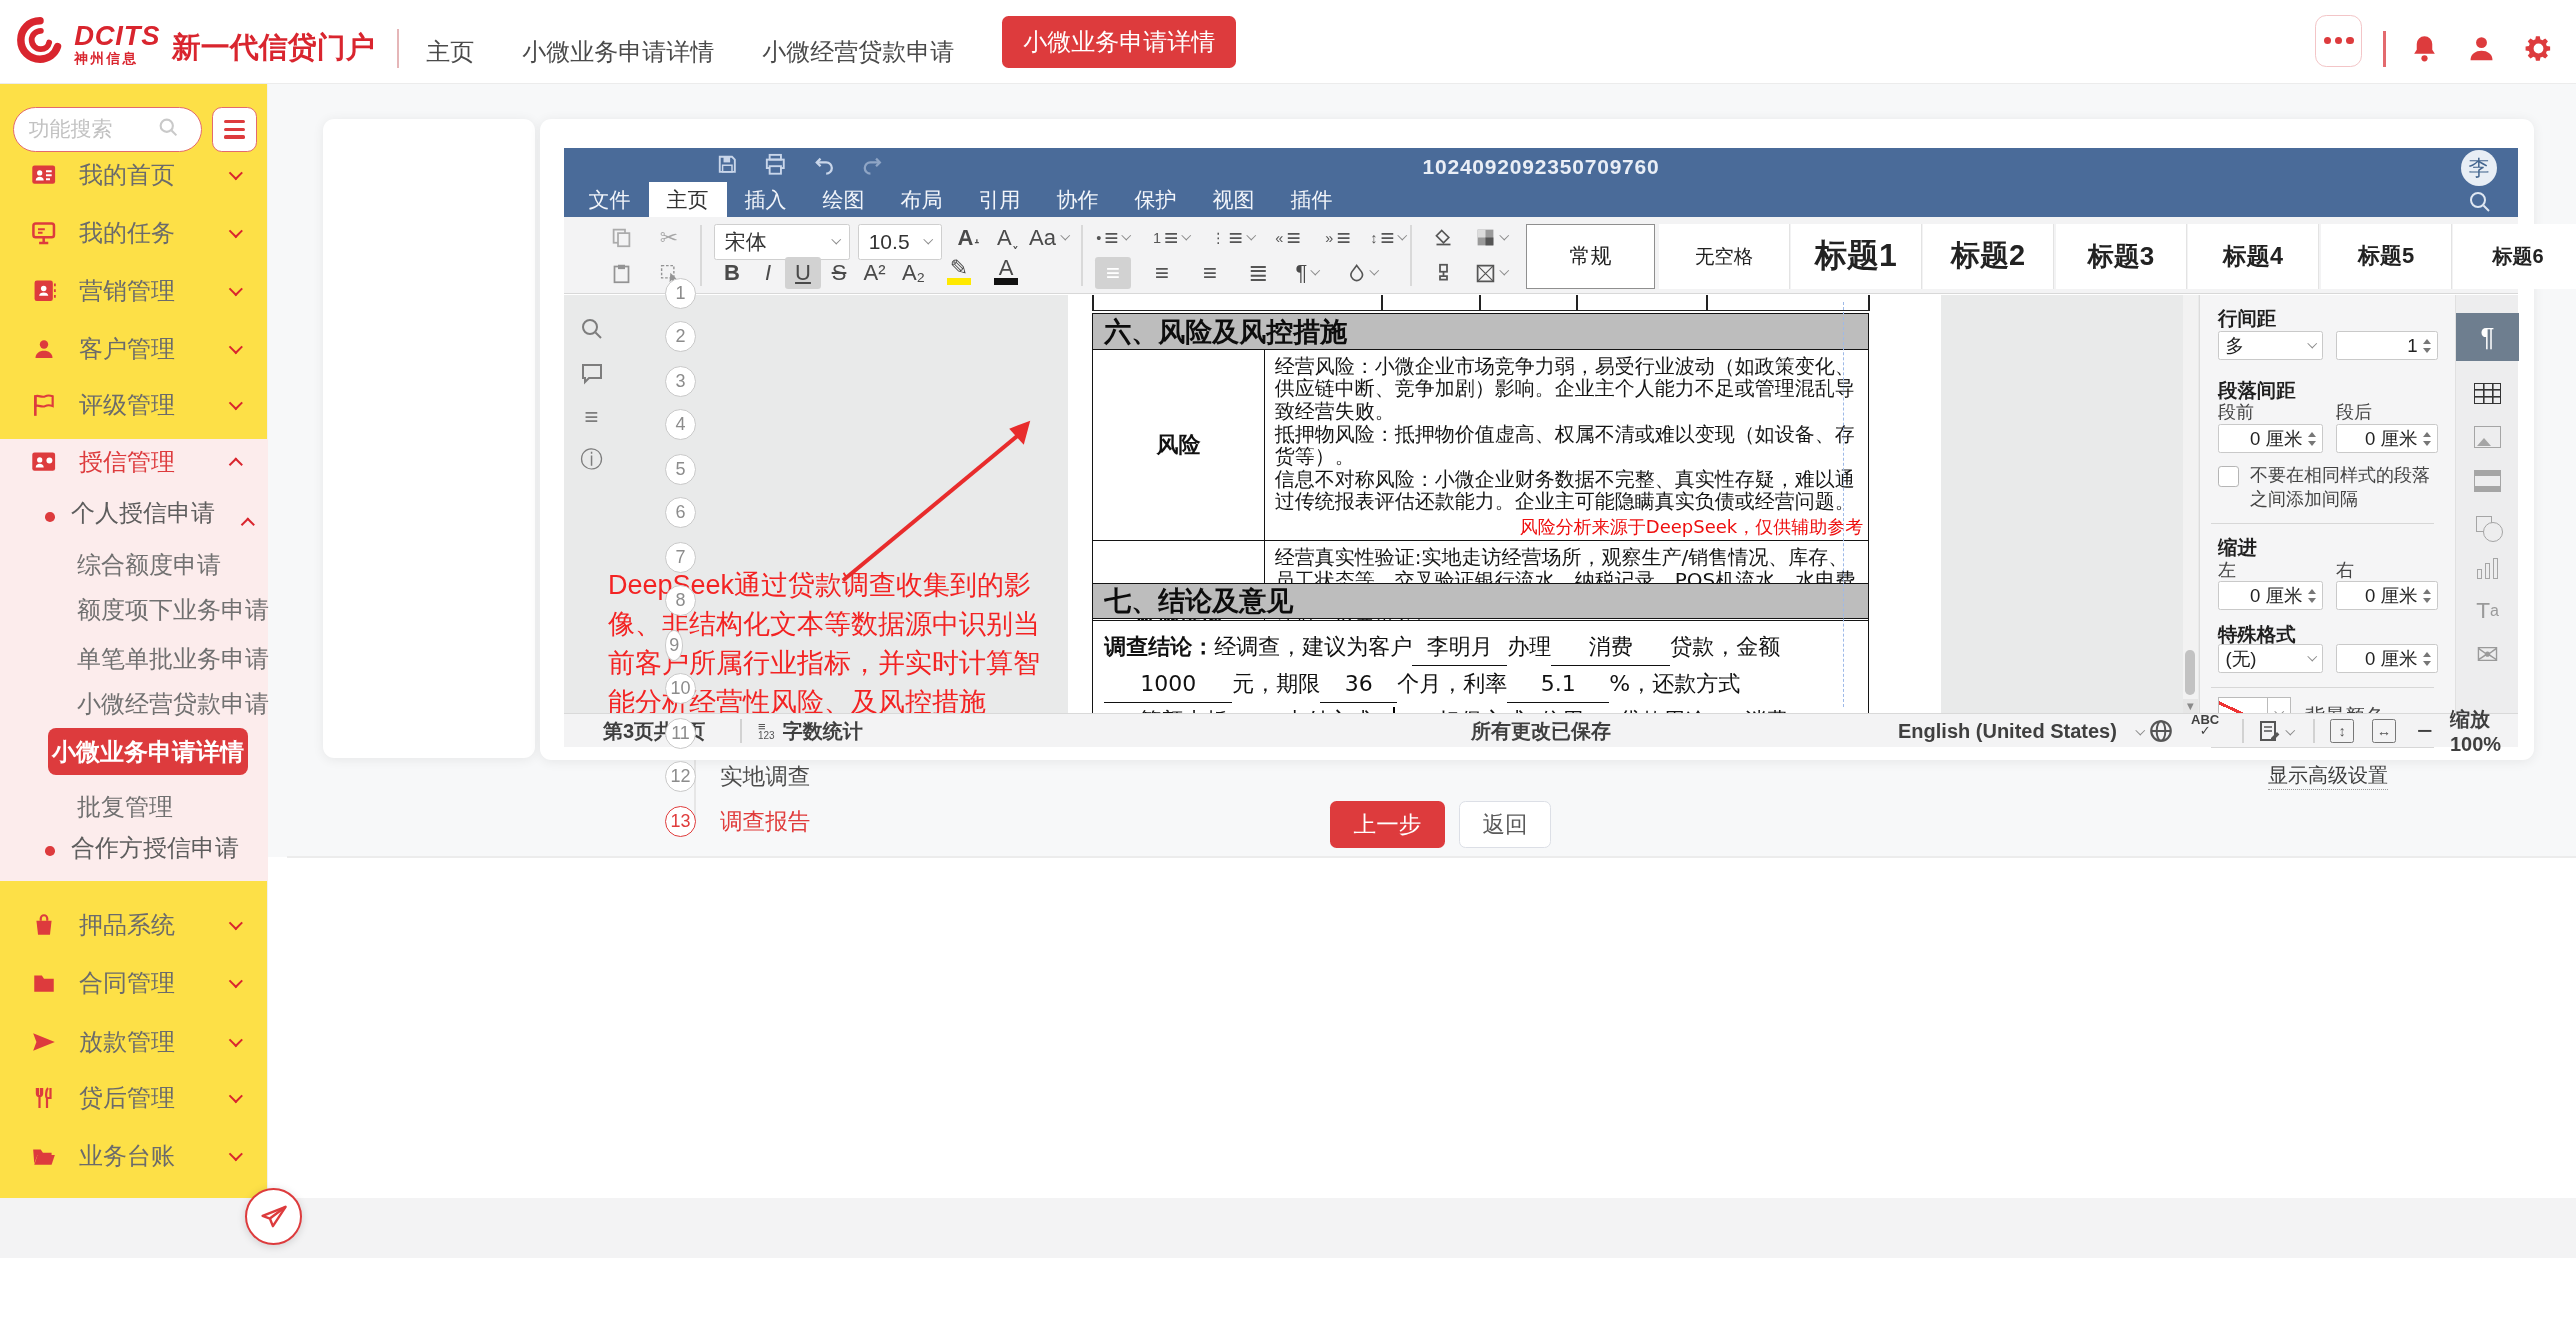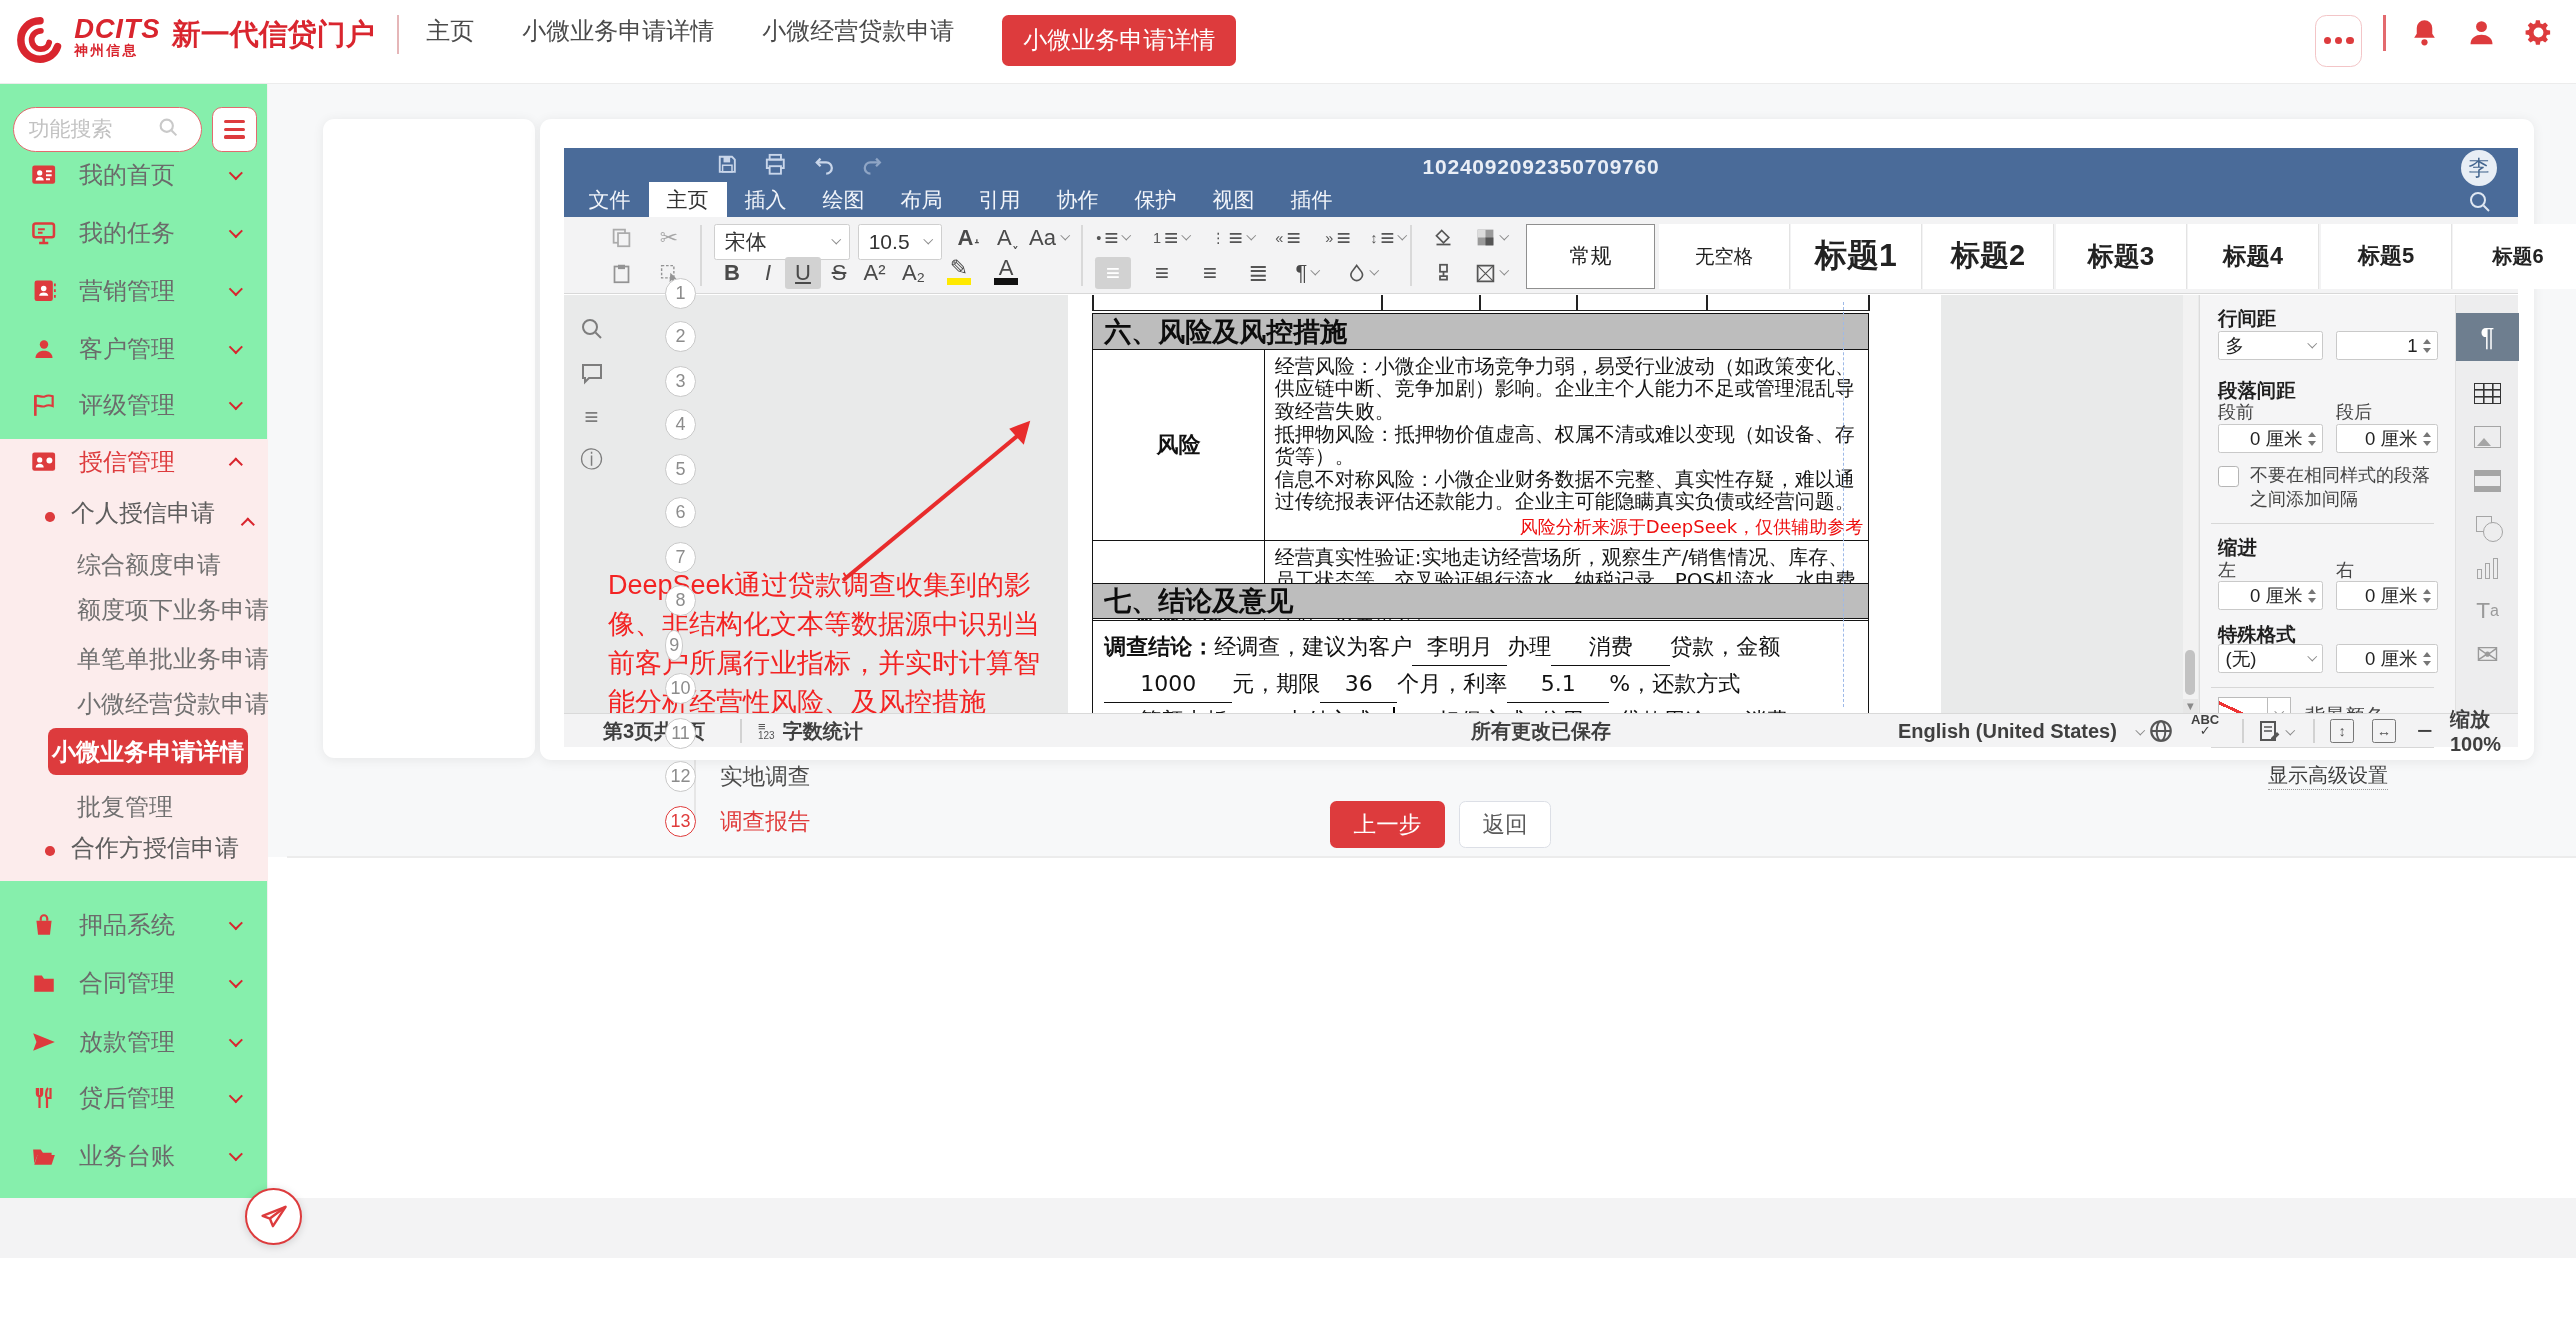--- a/index.html
+++ b/index.html
@@ -1,38 +1,38 @@
 <!DOCTYPE html>
 <html style="font-size:13px"><head>
 <meta charset="utf-8">
 <style>
   *{margin:0;padding:0;box-sizing:border-box;}
   html,body{width:2576px;height:1331px;}
   body{font-family:"Liberation Sans","DejaVu Sans",sans-serif;background:#fff;position:relative;overflow:hidden;color:#333;}
   .abs{position:absolute;}
-  .flex{display:flex;align-items:flex-start;}
+  .flex{display:flex;align-items:flex-end;}
   .chev{display:inline-block;width:9.7px;height:9.7px;border-right:2.4px solid #d9252e;border-bottom:2.4px solid #d9252e;transform:rotate(45deg);margin-top:-4.8px;}
   .chev.up{transform:rotate(-135deg);margin-top:4.8px;}
   .chev.gray{border-color:#8a8a8a;width:6.5px;height:6.5px;border-width:1.6px;}
   .chev.sm{width:6.5px;height:6.5px;border-width:1.6px;}
 
   
   .topbar{position:absolute;left:0;top:0;width:2576px;height:84px;background:#fff;border-bottom:1.6px solid #ececec;z-index:30;}
   .brand-name{font-size:27.4px;font-weight:bold;font-style:italic;color:#d9252e;letter-spacing:0.8px;line-height:27.4px;}
   .brand-sub{font-size:13.7px;color:#d9252e;font-weight:bold;letter-spacing:2.4px;}
   .portal-name{font-size:29px;font-weight:bold;color:#d9252e;margin-left:11.3px;}
   .top-divider{width:1.6px;height:39px;background:#e5b6b8;margin:0 27.4px 0 22.6px;}
   .top-tab{font-size:24px;color:#4a4a4a;margin-right:48px;cursor:pointer;white-space:nowrap;}
   .top-tab.active{background:#dd3b3d;color:#fff;border-radius:6.5px;padding:9.7px 21px;margin-right:0;}
   .more-pill{width:47px;height:52px;border:1.6px solid #f3c5c7;border-radius:11.3px;display:flex;align-items:center;justify-content:center;gap:4px;background:#fff;}
   .more-pill i{width:7.3px;height:7.3px;border-radius:50%;background:#dd3b3d;display:block;}
   .top-icon{width:36px;height:36px;display:flex;align-items:center;justify-content:center;}
 
   
-  .sidebar{position:absolute;left:0;top:84px;width:268px;height:1114px;background:#86efac;border-right:1.6px solid #f1f1f1;z-index:20;}
+  .sidebar{position:absolute;left:0;top:84px;width:268px;height:1114px;background:#fde047;border-right:1.6px solid #f1f1f1;z-index:20;}
   .search-wrap{position:absolute;left:13px;top:22.6px;width:189px;height:45px;border:1.6px solid #e36a6e;border-radius:22.6px;display:flex;align-items:center;padding:0 14.5px;background:#fff;}
   .search-wrap input{border:none;outline:none;font-size:21px;color:#555;width:129px;background:transparent;font-family:inherit;}
   .search-wrap input::placeholder{color:#c2c2c2;}
   .side-toggle{position:absolute;left:212px;top:22.6px;width:45px;height:45px;border:1.6px solid #e36a6e;border-radius:9.7px;background:#fff;display:flex;align-items:center;justify-content:center;flex-direction:column;gap:4.8px;}
   .side-toggle b{display:block;width:21px;height:3.2px;background:#dd3b3d;border-radius:1.6px;}
   .menu-row{position:absolute;left:0;width:268px;height:52px;display:flex;align-items:center;padding-left:29px;cursor:pointer;}
   .menu-ico{width:29px;height:29px;margin-right:21px;display:flex;align-items:center;justify-content:center;color:#dd3b3d;font-size:24px;}
   .menu-label{font-size:24px;color:#6b6b6b;flex:1;}
   .menu-row .chev{position:absolute;right:27.4px;}
   .credit-bg{position:absolute;left:0;top:355px;width:268px;height:442px;background:#fcecec;}

